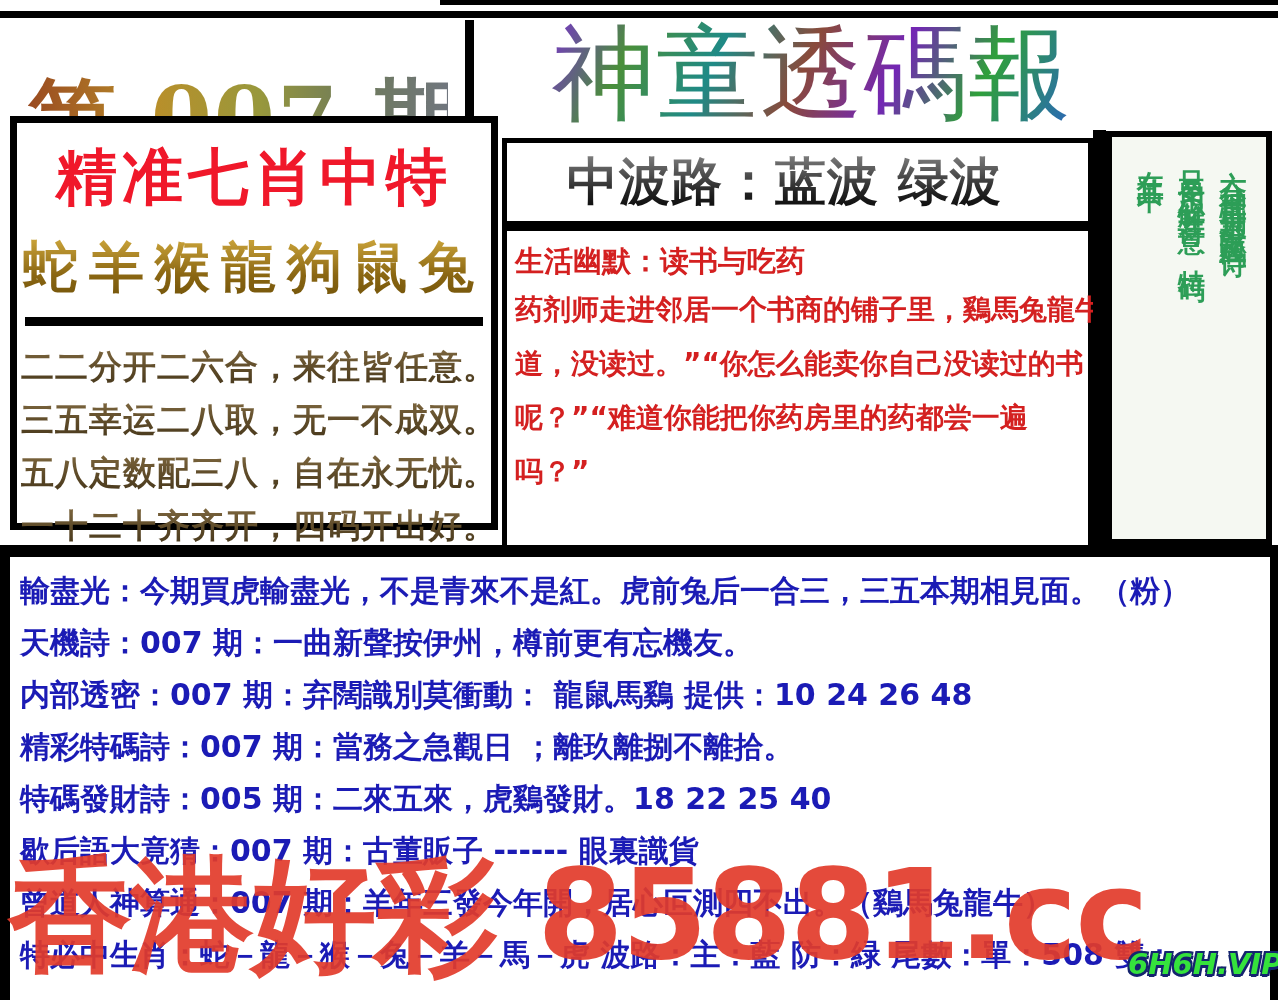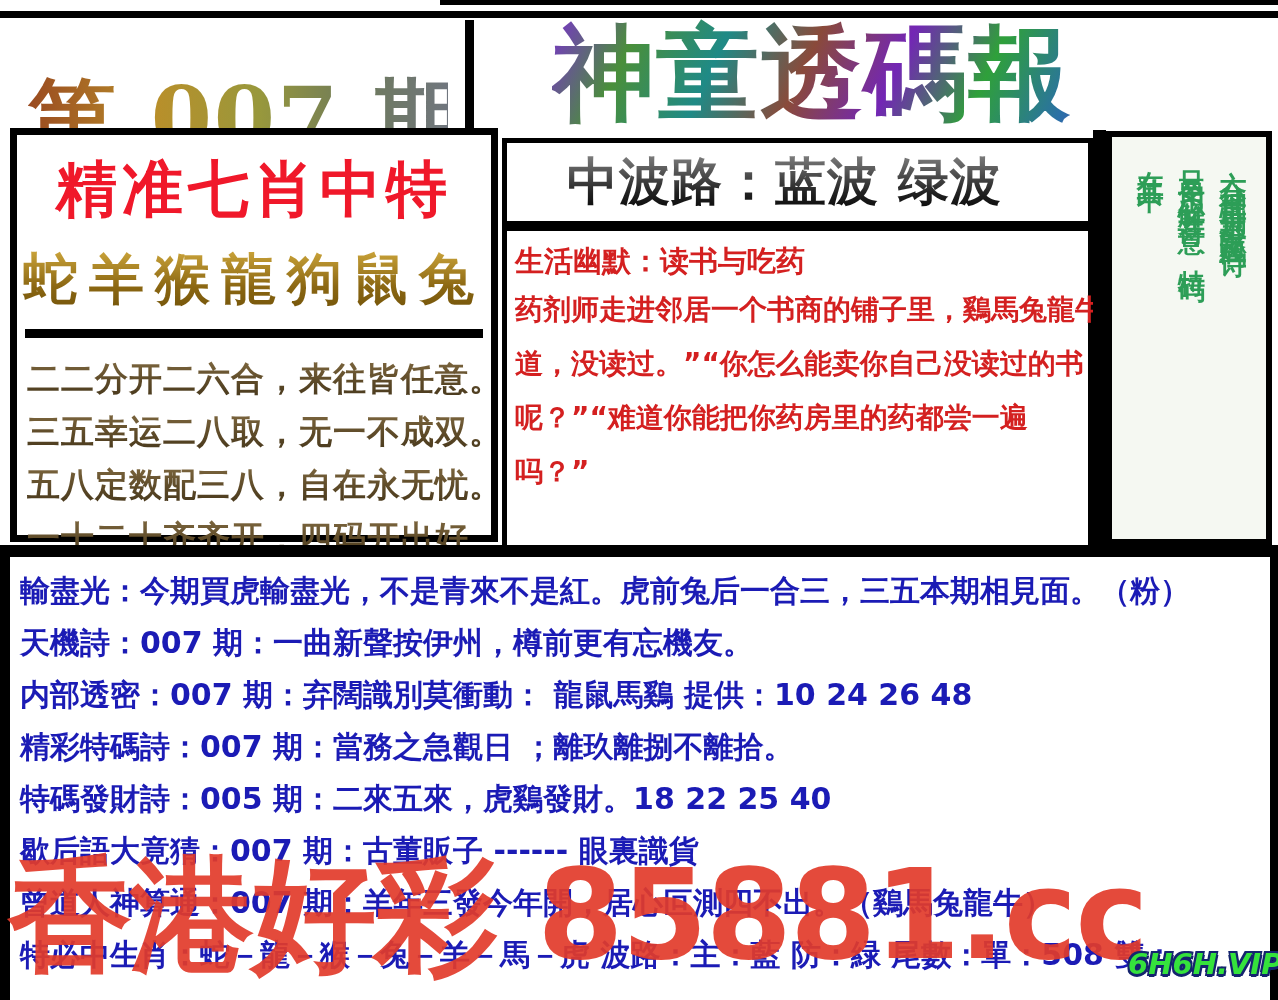--- a/index.html
+++ b/index.html
@@ -15,37 +15,37 @@
     left:28px; top:20px; width:420px; height:112px;
     font-family:"DejaVu Serif","Liberation Serif",serif;
     font-size:88px; font-weight:bold; line-height:112px; text-align:center;
     letter-spacing:2px; white-space:nowrap;
     background:linear-gradient(90deg,#9a4a20 0%,#b98f2a 30%,#98983c 55%,#6e7a5a 78%,#70767e 100%);
     -webkit-background-clip:text; background-clip:text; color:transparent;margin-top:43px;
   }
   .head-divider { left:465px; top:20px; width:9px; height:112px; background:#000; }
   .masthead {
     left:552px; top:12px; width:715px; height:125px;
-    font-size:103px; font-weight:700; line-height:122px; white-space:nowrap;
+    font-size:103px; font-weight:400; line-height:122px; white-space:nowrap;
     letter-spacing:1px;
     background:linear-gradient(115deg,#7b2fd0 0%,#4a8f3a 12%,#1f8a86 24%,#8a4a3a 36%,#7326b5 48%,#2fa03a 60%,#2a6fa8 72%,#8b2fb0 84%,#2e8b57 94%,#5a2fa0 100%);
     -webkit-background-clip:text; background-clip:text; color:transparent;
   }
 
   
-  .left-panel { left:10px; top:128px; width:488px; height:414px;
+  .left-panel { left:10px; top:116px; width:488px; height:414px;
                 border:7px solid #000; background:#fff; }
   .left-headline { margin-top:14px; text-align:center; font-size:61px; font-weight:900;
                    letter-spacing:5px; color:#f0182a; white-space:nowrap; }
   .left-zodiacs { margin-top:12px; text-align:center; font-size:55px; font-weight:700;
                   letter-spacing:11px; white-space:nowrap;
                   background:linear-gradient(180deg,#d1aa3e 5%,#8a6612 60%,#6e5008 100%);
                   -webkit-background-clip:text; background-clip:text; color:transparent; }
   .left-divider { margin:12px 8px 0 8px; height:9px; background:#000; }
-  .verses { padding:14px 8px 0 10px; }
+  .verses { padding:14px 8px 0 4px; }
   .verse-line { font-size:33px; font-weight:900; line-height:53px; white-space:nowrap;
                 letter-spacing:1px;
                 background:linear-gradient(180deg,#8a7248 0%,#5d4a28 55%,#3f3118 100%);
                 -webkit-background-clip:text; background-clip:text; color:transparent; }
 
   
   .mid-panel { left:502px; top:138px; width:591px; height:407px;
                border-left:5px solid #000; border-right:5px solid #000; border-top:5px solid #000;
                background:#fff; }
   .wave-header { height:88px; border-bottom:10px solid #000; display:flex; align-items:center;

